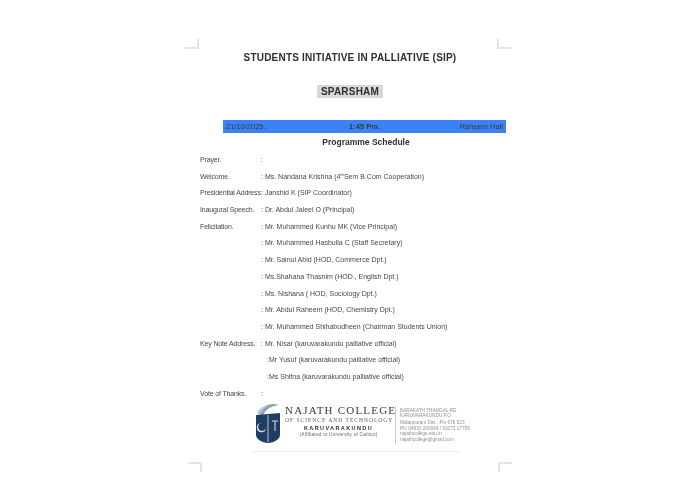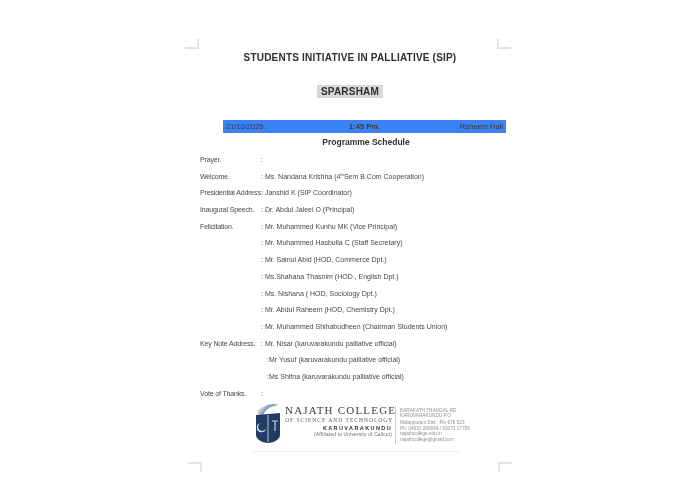--- a/index.html
+++ b/index.html
@@ -39,21 +39,21 @@
   .schedule{position:absolute;left:200px;top:152px;width:300px;font-size:7px;color:#474747;}
   .srow{display:flex;height:16.7px;line-height:16.7px;white-space:nowrap;}
   .slabel{width:61px;flex:0 0 61px;letter-spacing:-0.15px;}
   .svalue{letter-spacing:0;}
   .svalue.indent{padding-left:6px;}
   sup{font-size:0.6em;line-height:0;}
 
   
   .footer{position:absolute;left:252px;top:399px;width:215px;height:52px;}
   .logo-icon{position:absolute;left:0px;top:2px;}
-  .logo-text{position:absolute;left:33px;top:5px;width:107px;text-align:right;color:#3b3b3b;}
+  .logo-text{position:absolute;left:33px;top:5px;width:107px;text-align:center;color:#3b3b3b;}
   .college-name{font-family:"Liberation Serif", serif;font-size:11px;letter-spacing:1.2px;
     color:#3a3a3a;white-space:nowrap;}
   .college-sub{font-family:"Liberation Serif", serif;font-size:5.5px;letter-spacing:1px;
     color:#5a5a5a;margin-top:1px;white-space:nowrap;}
   .college-place{font-size:5.5px;font-weight:bold;letter-spacing:1.4px;color:#2f2f2f;margin-top:1.5px;}
   .college-aff{font-size:4.8px;color:#6a6a6a;margin-top:1px;letter-spacing:.2px;}
   .v-divider{position:absolute;left:143px;top:7px;width:1px;height:38px;background:#c8c8c8;}
   .contact{position:absolute;left:148px;top:8px;width:70px;color:#8f8f8f;
     font-size:5px;line-height:6.3px;transform:scale(.94);transform-origin:left top;white-space:nowrap;}
   .footer-rule{position:absolute;left:0px;top:52px;width:208px;height:1px;background:#efefef;}

